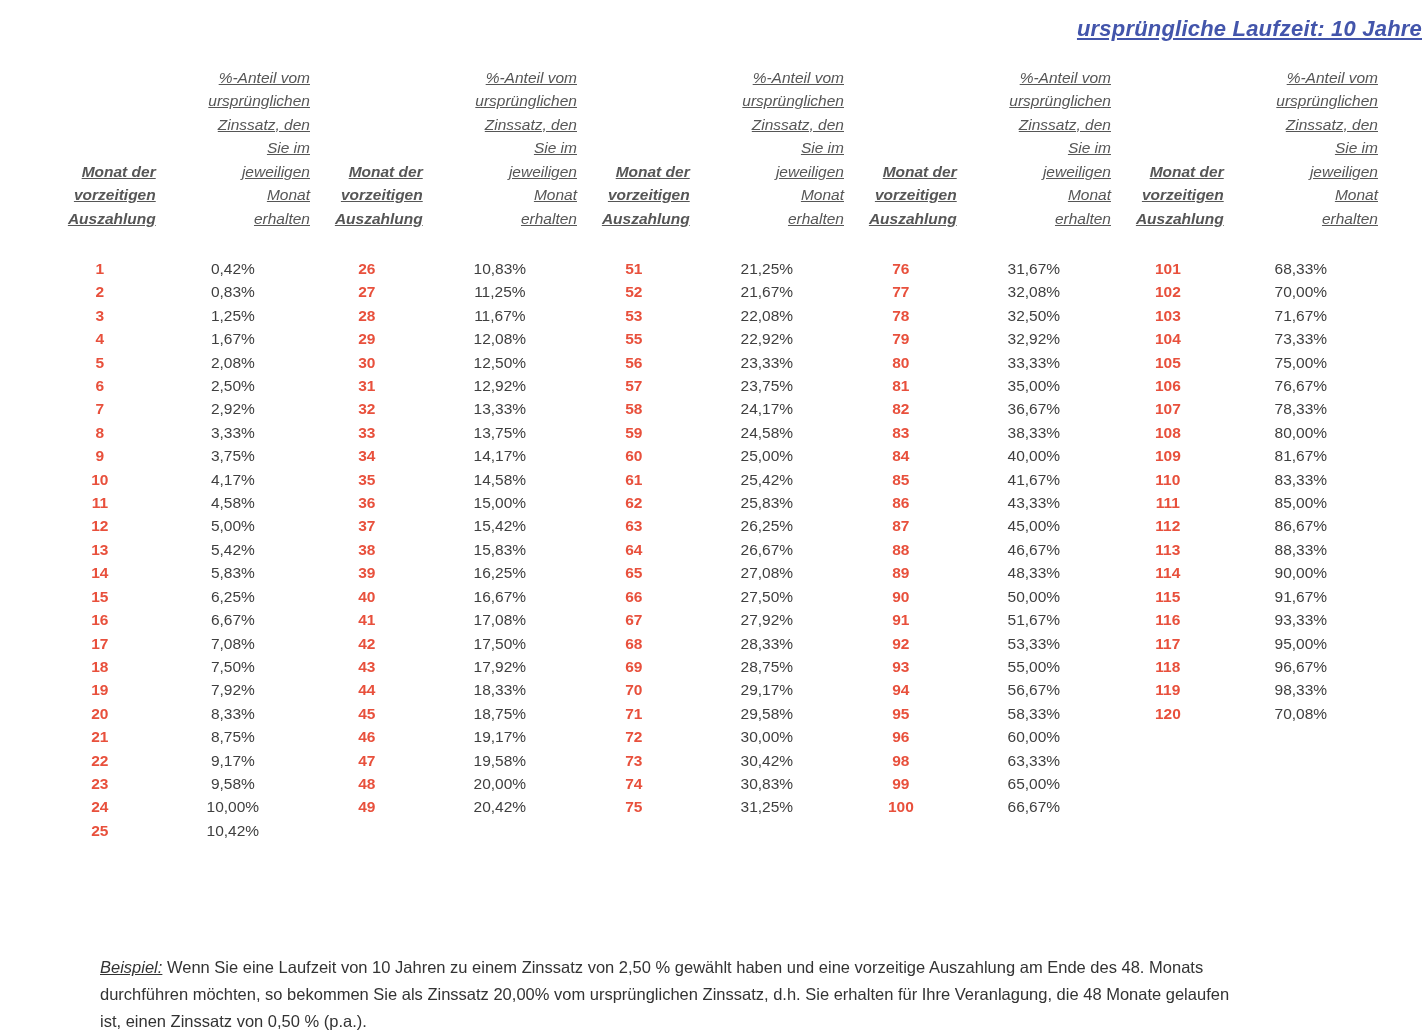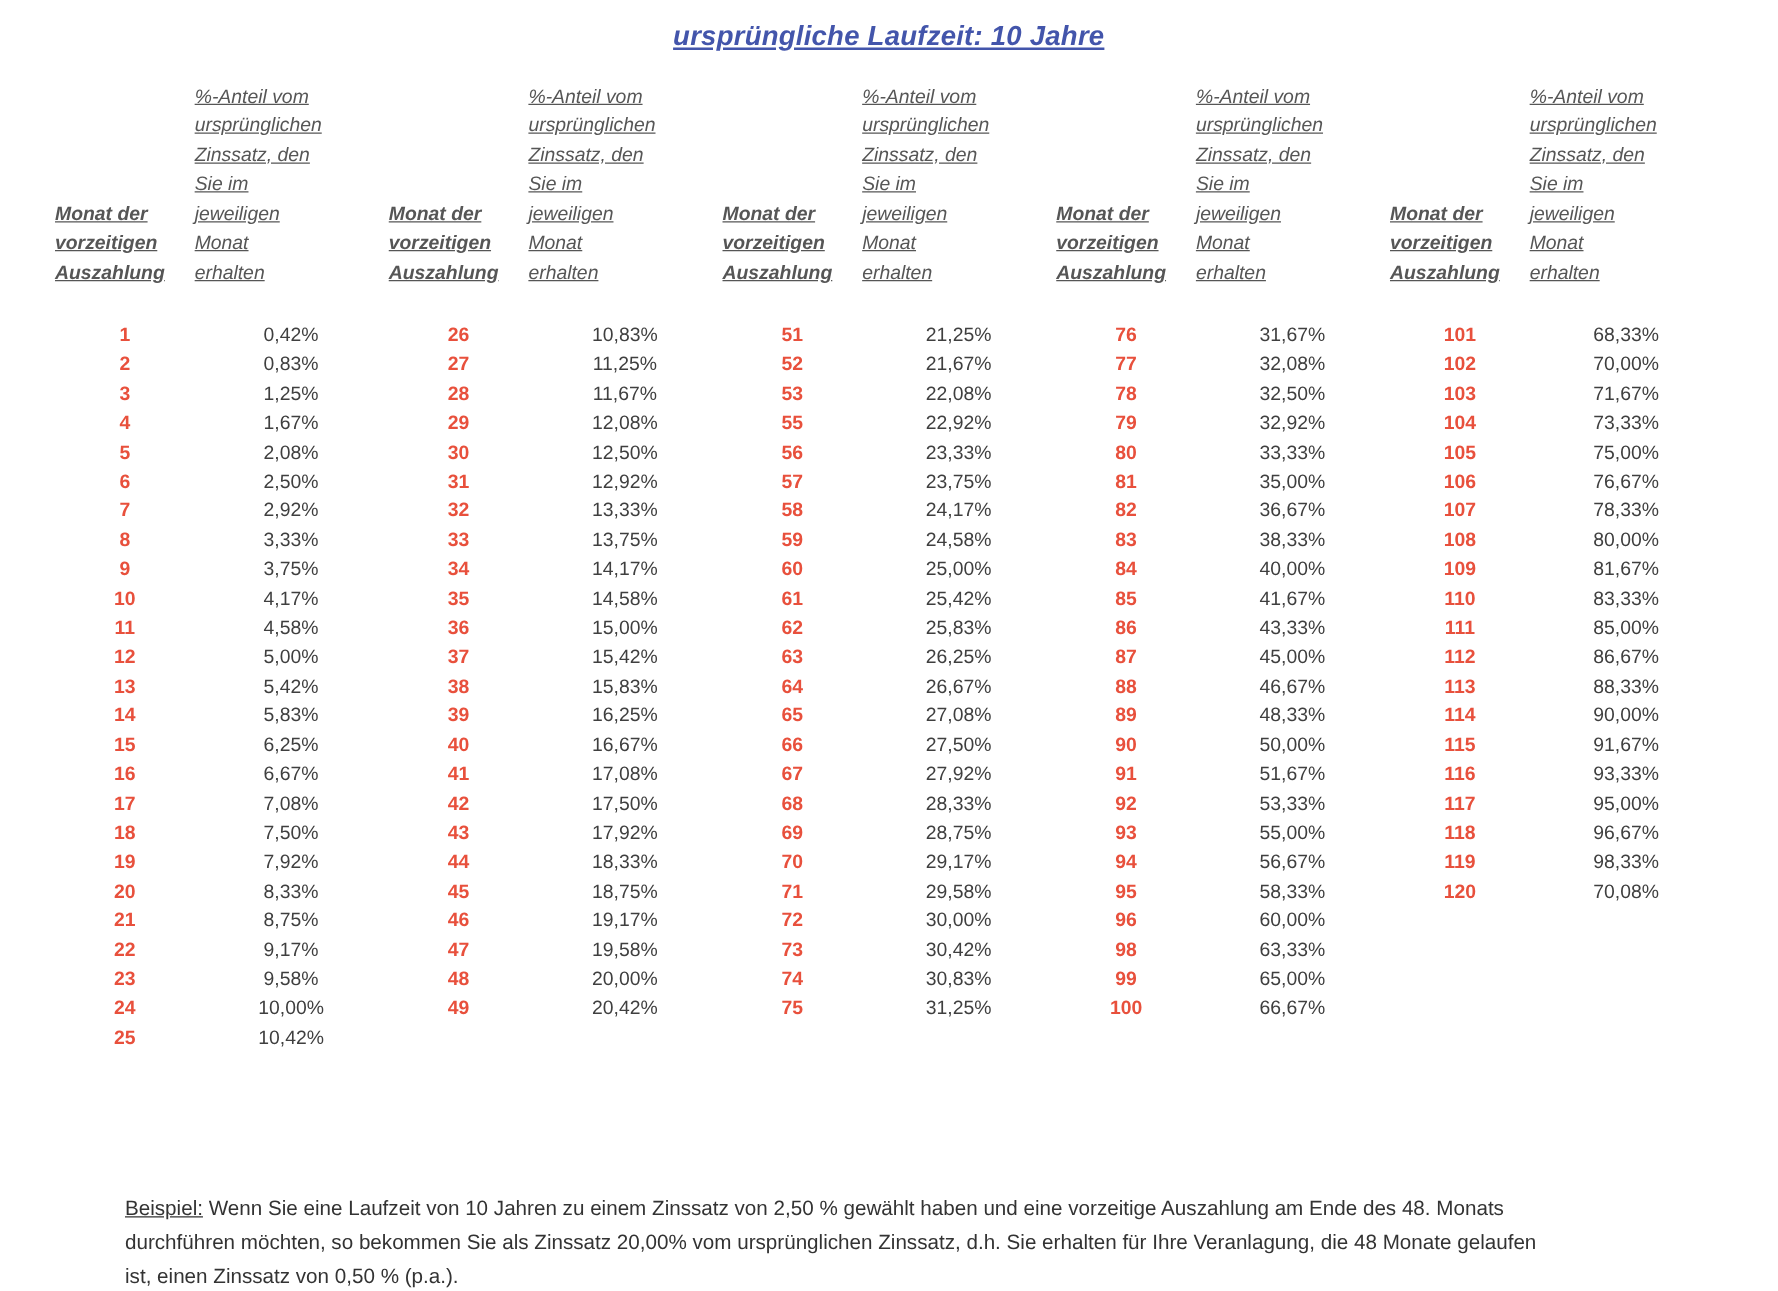--- a/index.html
+++ b/index.html
@@ -15,21 +15,21 @@
     overflow: hidden;
   }
   .page {
     position: relative;
     width: 1422px;
     height: 1033px;
     background: #ffffff;
   }
   .title {
     margin-top: 16px;
-    text-align: center;
+    text-align: right;
     font-size: 22px;
     font-weight: bold;
     font-style: italic;
     text-decoration: underline;
     color: var(--title-color, #4355ab);
     letter-spacing: 0.2px;
   }
   .table {
     display: flex;
     justify-content: space-between;
@@ -40,21 +40,21 @@
     width: 266px;
     display: flex;
     flex-direction: column;
   }
   .group-head {
     display: flex;
     align-items: flex-end;
     min-height: 166px;
   }
   .head-cell {
-    text-align: left;
+    text-align: right;
     font-style: italic;
     color: var(--header-color, #565656);
     font-size: 15.5px;
     line-height: 23.5px;
   }
   .month-head { width: 42%; font-weight: bold; }
   .value-head { width: 58%; }
   .head-line span {
     text-decoration: underline;
     white-space: nowrap;
@@ -78,20 +78,21 @@
   .footer {
     position: absolute;
     left: 100px;
     top: 938px;
     width: 1150px;
     font-size: 16.5px;
     line-height: 27px;
     color: #333333;
   }
   .footer .label {
+    font-style: italic;
     text-decoration: underline;
   }
 </style>
 </head>
 <body>
 
 <div class="page">
   <div class="title">ursprüngliche Laufzeit: 10 Jahre</div>
   <div class="table" id="rates-table">
       <div class="group">

